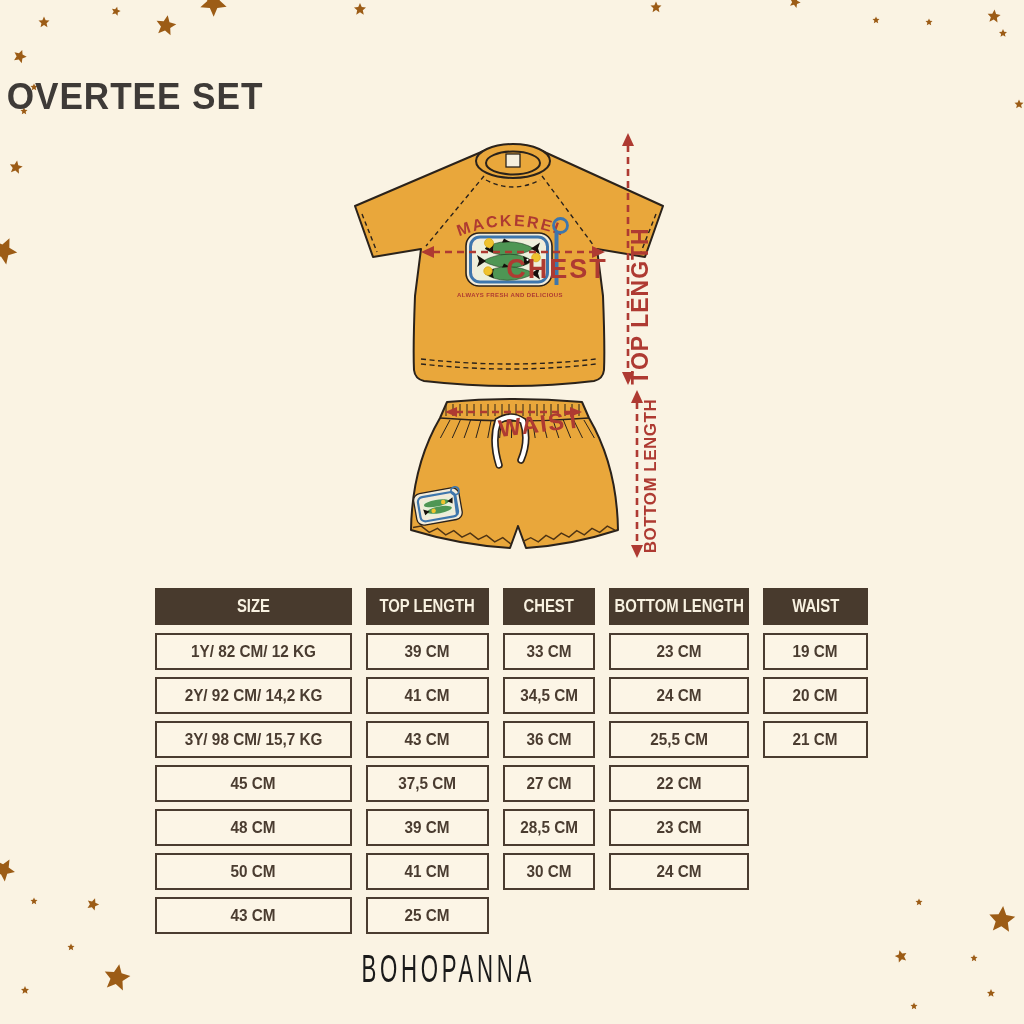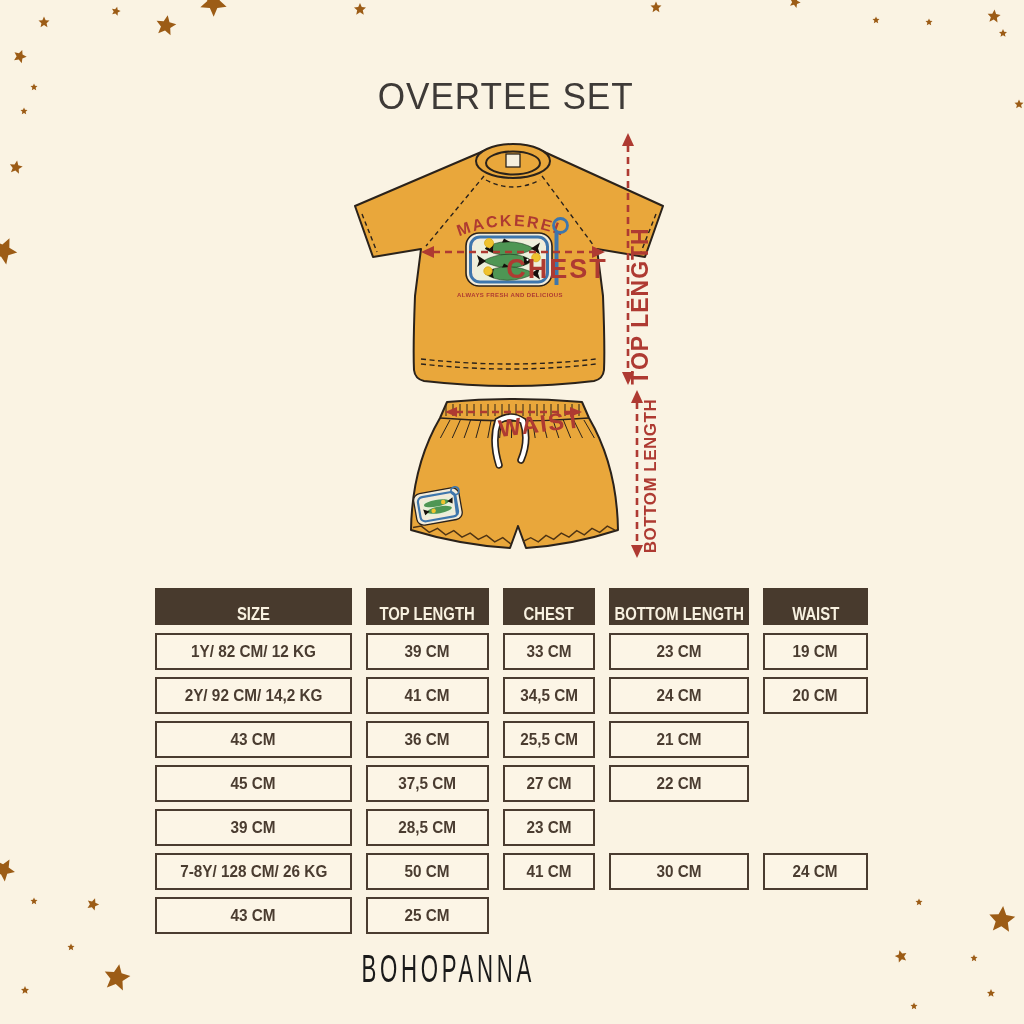--- a/index.html
+++ b/index.html
@@ -6,35 +6,35 @@
   body{
     width:1024px;height:1024px;overflow:hidden;
     background:var(--background,#FAF3E3);
     font-family:"Liberation Sans",sans-serif;
     position:relative;
   }
   #canvas{position:absolute;inset:0;width:1024px;height:1024px;}
   #art{position:absolute;left:0;top:0;width:1024px;height:1024px;pointer-events:none;}
 
   .title{
-    position:absolute;left:0;top:76px;width:1012px;text-align:center;
-    font-weight:normal;font-size:37px;color:var(--title-text,#3E3A37);
+    position:absolute;left:0;top:76px;width:1012px;text-align:left;
+    font-weight:bold;font-size:37px;color:var(--title-text,#3E3A37);
     letter-spacing:1px;
   }
   .title span{display:inline-block;transform:scaleX(0.95);}
 
   .size-table{position:absolute;left:155px;top:588px;width:713px;}
   .trow{
     display:grid;grid-template-columns:197px 123px 92px 140px 105px;
     column-gap:14px;margin-bottom:7px;
   }
   .trow.head{margin-bottom:8px;}
   .th{
     height:37px;background:var(--header-bg,#483A2D);
-    display:flex;align-items:flex-end;justify-content:center;
+    display:flex;align-items:center;justify-content:center;
     color:var(--header-text,#F8F1E0);font-weight:bold;font-size:17.5px;
   }
   .th span{display:inline-block;transform:scaleX(0.85);white-space:nowrap;}
   .td{
     height:33px;background:var(--cell-bg,#FCF5E6);
     border:2px solid var(--cell-border,#4A3C30);
     display:flex;align-items:center;justify-content:center;
     color:var(--cell-text,#4A3C30);font-weight:bold;font-size:17px;
   }
   .td span{display:inline-block;transform:scaleX(0.9);white-space:nowrap;}
@@ -291,20 +291,23 @@
           </div>
           <div class="td">
             <span>24 CM</span>
           </div>
           <div class="td">
             <span>20 CM</span>
           </div>
         </div>
         <div class="trow">
           <div class="td">
+            <span>3Y/ 98 CM/ 15,7 KG</span>
+          </div>
+          <div class="td">
             <span>43 CM</span>
           </div>
           <div class="td">
             <span>36 CM</span>
           </div>
           <div class="td">
             <span>25,5 CM</span>
           </div>
           <div class="td">
             <span>21 CM</span>
@@ -319,33 +322,33 @@
           </div>
           <div class="td">
             <span>27 CM</span>
           </div>
           <div class="td">
             <span>22 CM</span>
           </div>
         </div>
         <div class="trow">
           <div class="td">
+            <span>48 CM</span>
+          </div>
+          <div class="td">
             <span>39 CM</span>
           </div>
           <div class="td">
             <span>28,5 CM</span>
           </div>
           <div class="td">
             <span>23 CM</span>
           </div>
         </div>
         <div class="trow">
-          <div class="td">
-            <span>7-8Y/ 128 CM/ 26 KG</span>
-          </div>
           <div class="td">
             <span>50 CM</span>
           </div>
           <div class="td">
             <span>41 CM</span>
           </div>
           <div class="td">
             <span>30 CM</span>
           </div>
           <div class="td">

